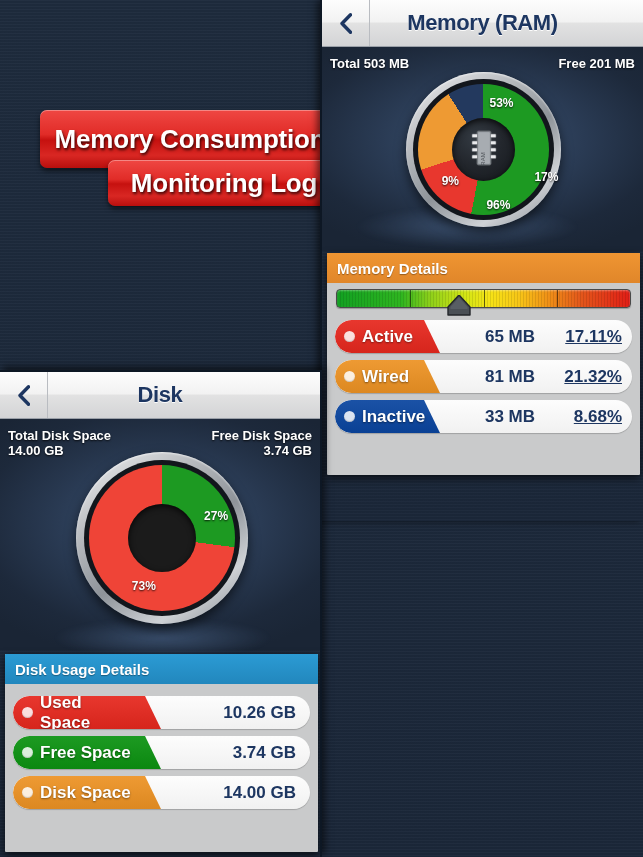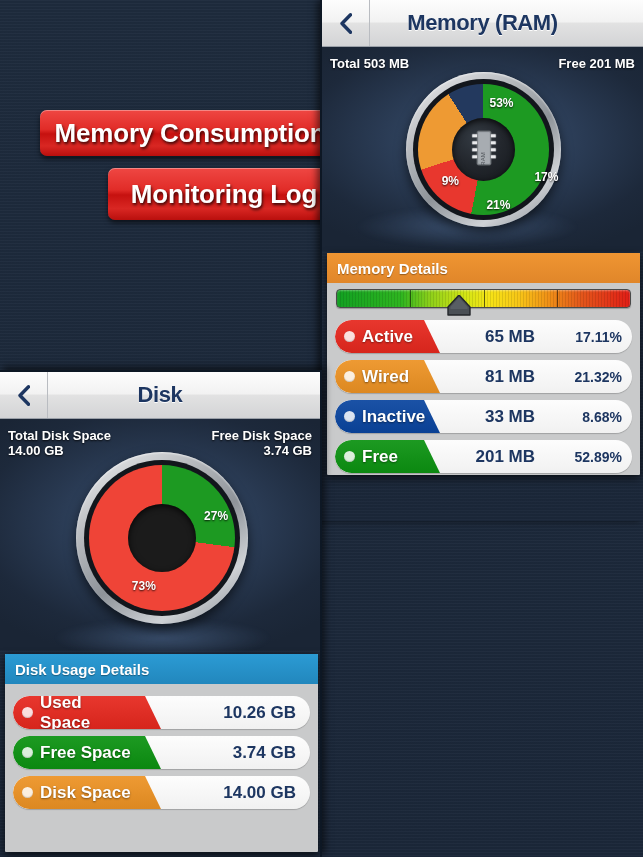--- a/index.html
+++ b/index.html
@@ -151,22 +151,23 @@
     width:11px; height:11px; border-radius:50%;
     background:rgba(255,255,255,.85);
     margin-right:7px; flex:none;
     box-shadow:inset 0 -1px 1px rgba(0,0,0,.18);
   }
   .dval{
     font-size:17px; font-weight:bold; color:#1d3661;
     text-align:right;
   }
   .dpct{
-    font-size:14px; font-weight:bold; color:#1d3661;
+    font-size:17px; font-weight:bold; color:#1d3661;
     text-align:right;
+    text-decoration:underline;
   }
 
   
   .gauge{
     position:relative; height:19px; margin:0 1px 12px 1px;
     border-radius:4px;
     background:linear-gradient(to right,
       #12a022 0%, #2fb520 22%, #8fd01a 32%,
       #d4e515 44%, #f5e316 52%, #f7c617 62%,
       #f09117 72%, #e3581b 83%, #e01d16 100%);
@@ -204,22 +205,22 @@
     letter-spacing:-0.2px;
   }
 </style>
 </head>
 <body>
 
 <div id="root">
   <div class="navy-bg"></div>
 
   <div id="left-buttons">
-      <div class="redbtn" style="left: 40px; top: 110px; width: 300px; height: 46px;">Memory Consumption</div>
-      <div class="redbtn" style="left: 108px; top: 168px; width: 232px; height: 52px;">Monitoring Log</div>
+      <div class="redbtn" style="left: 40px; top: 110px; width: 300px; height: 58px;">Memory Consumption</div>
+      <div class="redbtn" style="left: 108px; top: 160px; width: 232px; height: 46px;">Monitoring Log</div>
     </div>
 
   <div class="panel" id="memory-panel">
 
     <div class="navbar">
       <div class="back">
         <span>
           <svg width="13" height="21" viewBox="0 0 13 21">
             <path d="M11.5 1.8 L3 10.5 L11.5 19.2" fill="none" stroke="#1d3661" stroke-width="3.4" stroke-linecap="round" stroke-linejoin="round"></path>
           </svg>
@@ -255,21 +256,21 @@
                 <rect x="21.5" y="19" width="5.5" height="3.6" rx="0.8"></rect>
                 <rect x="21.5" y="26" width="5.5" height="3.6" rx="0.8"></rect>
               </g>
               <text x="16" y="30" fill="#4d5257" font-size="6" font-family="Liberation Sans, sans-serif" transform="rotate(-90 16 30)" text-anchor="middle">RAM</text>
             </svg>
           </span>
         </div>
         <div id="mem-slice-labels">
             <span class="slice-label" style="left: 50%; top: 20%; font-size: 12px; transform: translate(-50%, -50%);">53%</span>
             <span class="slice-label" style="left: 79%; top: 68%; font-size: 12px; transform: translate(-50%, -50%);">17%</span>
-            <span class="slice-label" style="left: 48%; top: 86%; font-size: 12px; transform: translate(-50%, -50%);">21%</span>
+            <span class="slice-label" style="left: 48%; top: 86%; font-size: 12px; transform: translate(-50%, -50%);">96%</span>
             <span class="slice-label" style="left: 17%; top: 70%; font-size: 12px; transform: translate(-50%, -50%);">9%</span>
           </div>
       </div>
     </div>
 
     <div class="details-card" style="left:5px; top:253px; width:313px; height:222px;">
       <div class="details-head" id="mem-details-head" style="background: linear-gradient(rgb(239, 149, 50), rgb(224, 134, 42));">Memory Details</div>
       <div class="details-body">
         <div class="gauge">
           <div id="mem-gauge-ticks">
@@ -301,28 +302,20 @@
               <div class="dval" style="width: 95px;">81 MB</div>
               <div class="dpct" style="width: 95px; margin-left: auto; padding-right: 10px;">21.32%</div>
             </div>
             <div class="drow">
               <div class="dtag" style="background: linear-gradient(rgb(27, 82, 166), rgb(9, 64, 148)); width: 105px;">
                 <span class="dot"></span>
                 <span>Inactive</span>
               </div>
               <div class="dval" style="width: 95px;">33 MB</div>
               <div class="dpct" style="width: 95px; margin-left: auto; padding-right: 10px;">8.68%</div>
-            </div>
-            <div class="drow">
-              <div class="dtag" style="background: linear-gradient(rgb(29, 154, 34), rgb(11, 136, 16)); width: 105px;">
-                <span class="dot"></span>
-                <span>Free</span>
-              </div>
-              <div class="dval" style="width: 95px;">201 MB</div>
-              <div class="dpct" style="width: 95px; margin-left: auto; padding-right: 10px;">52.89%</div>
             </div>
           </div>
       </div>
     </div>
 
     <div id="right-buttons"></div>
   </div>
 
   <div class="panel" id="disk-panel">
 

